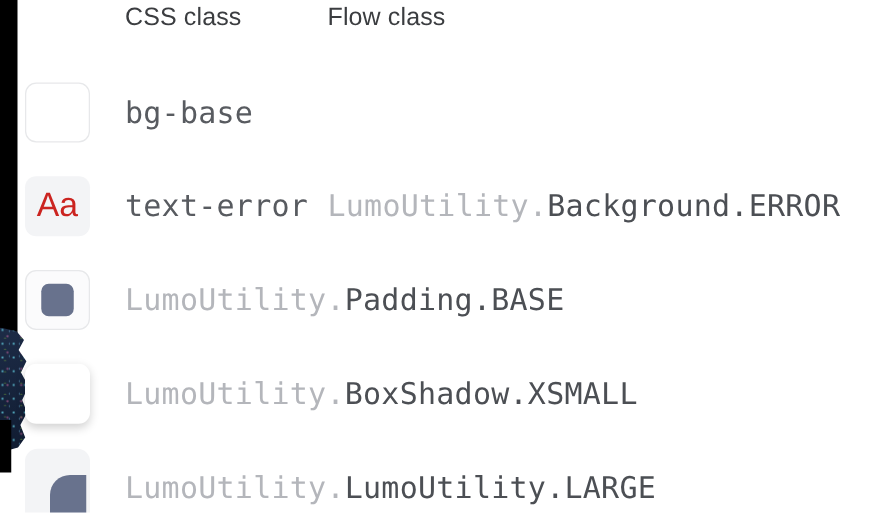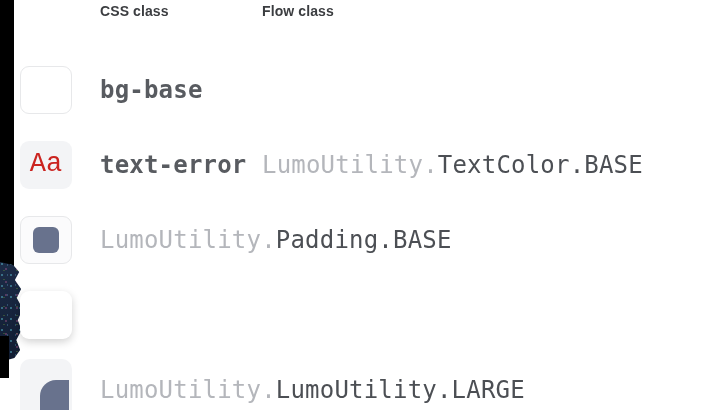--- a/index.html
+++ b/index.html
@@ -31,26 +31,26 @@
   }
   .strip-bottom {
     position: absolute; left: 0; top: 336px; width: 9px; height: 42px;
     background: #000;
   }
 
   
   .table { position: absolute; left: 0; top: 0; width: 702px; }
   .row { display: flex; align-items: center; height: 75px; }
   .thead { height: 52px; align-items: flex-start; padding-top: 3px; }
-  .col-swatch { width: 100px; padding-left: 20px; flex: none; display: flex; align-items: center; font-family: Liberation Mono, monospace; }
-  .col-css { width: 162px; flex: none; font-weight: bold; }
+  .col-swatch { width: 100px; padding-left: 20px; flex: none; display: flex; align-items: center; }
+  .col-css { width: 162px; flex: none; }
   .col-flow { flex: 1; min-width: 0; white-space: nowrap; overflow: hidden; }
 
   .th {
-    font-size: 14px; font-weight: 700; color: var(--header-text, #3b3d40);
+    font-size: 20px; font-weight: 400; color: var(--header-text, #3b3d40);
     letter-spacing: 0.1px;
   }
   .code {
     font-family: "DejaVu Sans Mono", "Liberation Mono", monospace;
     font-size: 24px; letter-spacing: 0.2px; color: var(--code-text, #585b60);
     white-space: nowrap;
   }
   .code .prefix { color: var(--code-muted, #b4b6bb); }
   .code .main   { color: var(--code-dark, #4c4f54); }
 
@@ -114,36 +114,37 @@
       <div class="col-css code">bg-base</div>
     </div>
 
     <div class="row">
       <div class="col-swatch">
         <div class="swatch sw-text">
             <span>Aa</span>
           </div>
       </div>
       <div class="col-css code">text-error</div>
-      <div class="col-flow code"><span class="prefix">LumoUtility.</span><span class="main">TextColor.BASE</span></div>
+      <div class="col-flow code"><span class="prefix">LumoUtility.</span><span class="main">Background.ERROR</span></div>
     </div>
 
     <div class="row">
       <div class="col-swatch">
         <div class="swatch sw-pad">
             <div class="pad-inner"></div>
           </div>
       </div>
       <div class="col-flow code"><span class="prefix">LumoUtility.</span><span class="main">Padding.BASE</span></div>
     </div>
 
     <div class="row">
       <div class="col-swatch">
         <div class="swatch sw-shadow"></div>
       </div>
+      <div class="col-flow code"><span class="prefix">LumoUtility.</span><span class="main">BoxShadow.XSMALL</span></div>
     </div>
 
     <div class="row">
       <div class="col-swatch">
         <div class="swatch sw-round">
             <div class="round-inner"></div>
           </div>
       </div>
       <div class="col-flow code"><span class="prefix">LumoUtility.</span><span class="main">LumoUtility.LARGE</span></div>
     </div>

